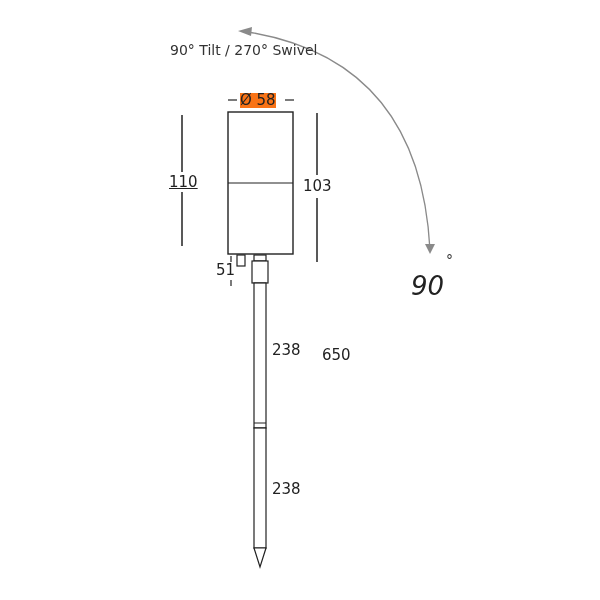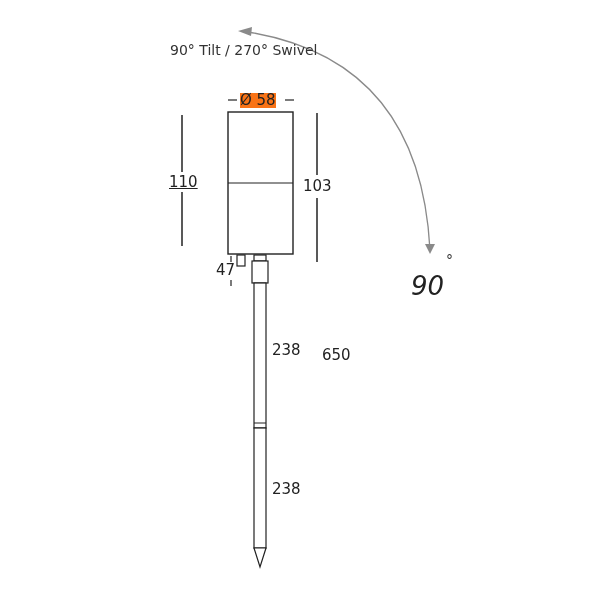--- a/index.html
+++ b/index.html
@@ -82,21 +82,21 @@
 </svg>
 
 <div class="label title" style="left:170px; top:13px;margin-top:30px;">90° Tilt / 270° Swivel</div>
 
 <div class="label" style="left:240px; top:93px;">Ø 58</div>
 
 <div class="label" style="left:169px; top:175px; background:transparent;text-decoration:underline;">110</div>
 
 <div class="label" style="left:303px; top:179px; background:transparent;">103</div>
 
-<div class="label" style="left:216px; top:263px; background:transparent;">47</div>
+<div class="label" style="left:216px; top:263px; background:transparent;">51</div>
 
 <div class="label" style="left:272px; top:343px; background:transparent;">238</div>
 
 <div class="label" style="left:322px; top:348px; background:transparent;text-align:center;">650</div>
 
 <div class="label" style="left:272px; top:482px; background:transparent;">238</div>
 
 <div class="label big" style="left:411px; top:273px;font-style:italic;">90</div>
 <div class="deg" style="left:446px; top:252px;">°</div>
 

